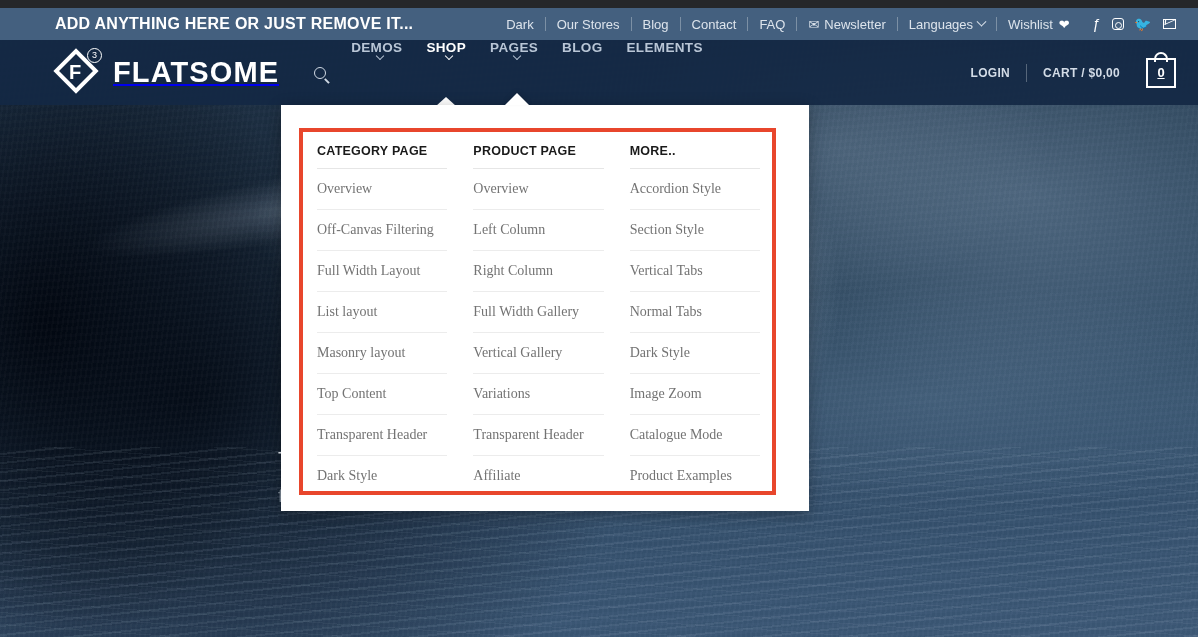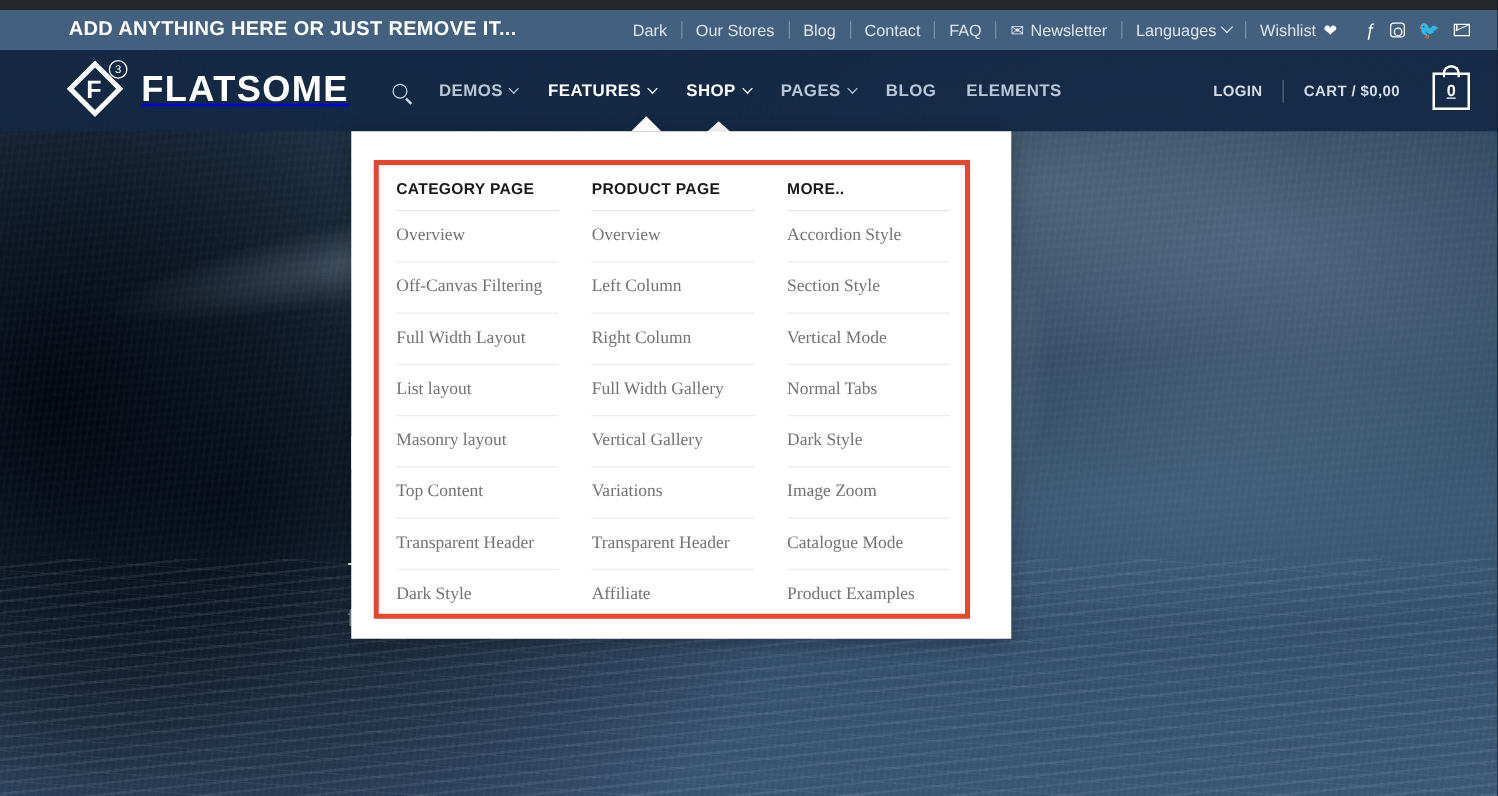--- a/index.html
+++ b/index.html
@@ -173,21 +173,21 @@
   }
   .mag::after{
     content:"";position:absolute;right:-5px;bottom:-4px;width:6px;height:1.8px;
     background:#cfd8e3;transform:rotate(45deg);
   }
   .nav-item {
     color:#b9c6d6; font-size:13.5px; font-weight:700;
     letter-spacing:.35px; text-decoration:none;
     padding:0 12px; height:65px;
     display:flex; align-items:center;
-    position:relative; white-space:nowrap;
+    position:relative; white-space:nowrap;flex-direction:column;
   }
   .nav-item.bright { color:#ffffff; }
   .nav-caret {
     display:inline-block; width:6px; height:6px;
     border-right:1.4px solid currentColor; border-bottom:1.4px solid currentColor;
     transform:rotate(45deg) translate(-1.5px,-1.5px);
     margin-left:6px;
   }
   .nav-pointer {
     position:absolute; left:50%; bottom:-1px; transform:translateX(-50%);
@@ -358,24 +358,20 @@
     <div class="nav">
       <span class="search-icon-btn">
           <i class="mag"></i>
         </span>
 
       <a class="nav-item" href="#">
         <span>DEMOS</span>
         <span class="nav-caret"></span>
       </a>
 
-      <a class="nav-item bright" href="#">
-        <span>FEATURES</span>
-        <span class="nav-caret"></span>
-      </a>
 
       <a class="nav-item bright" href="#">
         <span>SHOP</span>
         <span class="nav-caret"></span>
         <span class="nav-pointer"></span>
       </a>
 
       <a class="nav-item" href="#">
         <span>PAGES</span>
         <span class="nav-caret"></span>
@@ -426,21 +422,21 @@
         <a class="col-link" href="#">Vertical Gallery</a>
         <a class="col-link" href="#">Variations</a>
         <a class="col-link" href="#">Transparent Header</a>
         <a class="col-link last" href="#">Affiliate</a>
       </div>
 
       <div class="menu-col">
         <div class="col-title">MORE..</div>
         <a class="col-link" href="#">Accordion Style</a>
         <a class="col-link" href="#">Section Style</a>
-        <a class="col-link" href="#">Vertical Mode</a>
+        <a class="col-link" href="#">Vertical Tabs</a>
         <a class="col-link" href="#">Normal Tabs</a>
         <a class="col-link" href="#">Dark Style</a>
         <a class="col-link" href="#">Image Zoom</a>
         <a class="col-link" href="#">Catalogue Mode</a>
         <a class="col-link last" href="#">Product Examples</a>
       </div>
 
     </div>
   </div>
 

